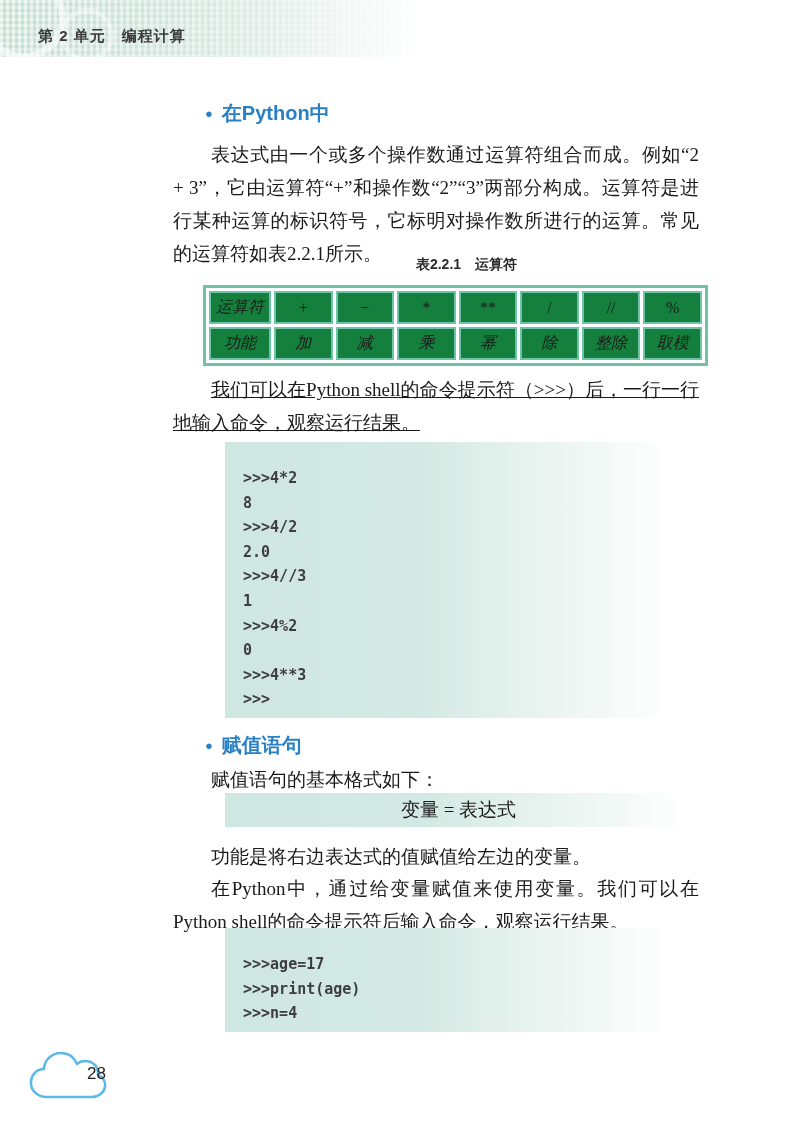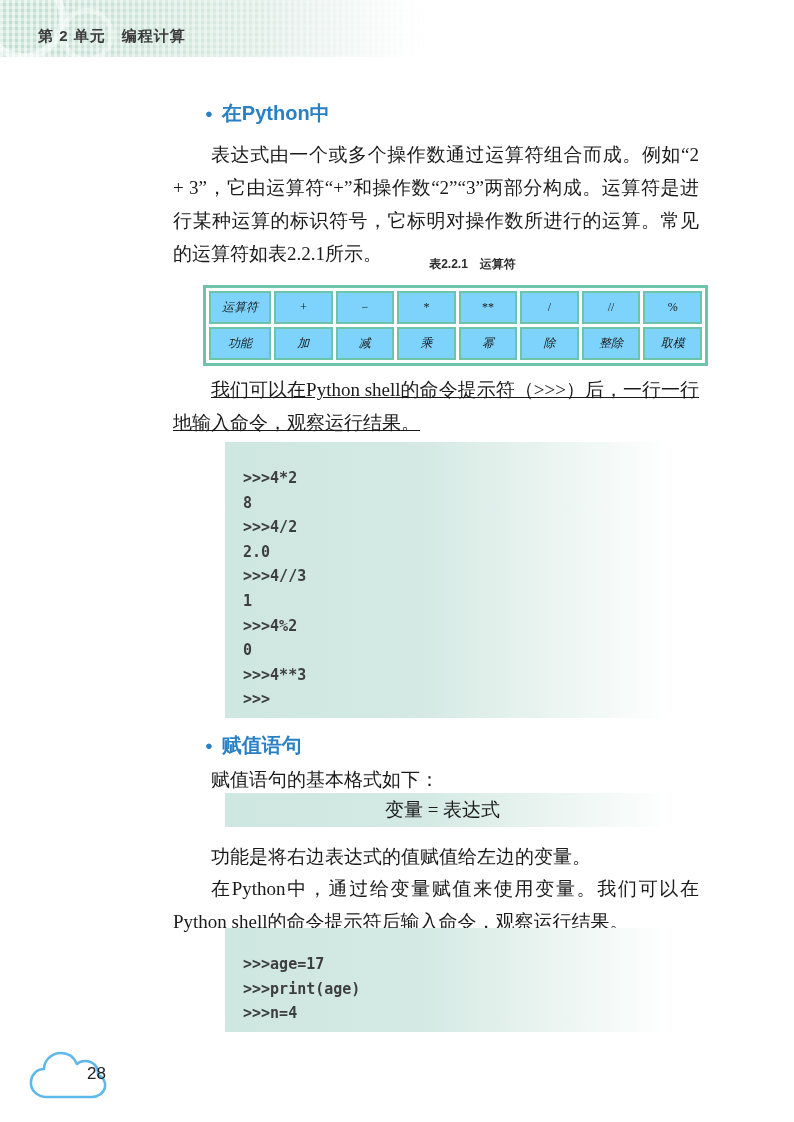--- a/index.html
+++ b/index.html
@@ -40,31 +40,31 @@
 
   
   .para{
     position:absolute;left:173px;width:526px;
     font-size:19px;line-height:33px;text-align:justify;
   }
   .indent{text-indent:2em;}
 
   
   .table-caption{
-    position:absolute;left:220px;top:256px;width:505px;text-align:center;
-    font-family:"Liberation Sans", sans-serif;font-weight:bold;font-size:12px;color:#2b2b2b;
+    position:absolute;left:214px;top:256px;width:505px;text-align:center;
+    font-family:"Liberation Sans", sans-serif;font-weight:bold;font-size:14px;color:#2b2b2b;
   }
   table.op-table{
     position:absolute;left:203px;top:285px;width:505px;
     border-collapse:separate;border-spacing:3px;
     border:3px solid #6ec4ab;background:#ffffff;table-layout:fixed;
   }
   table.op-table td{
     border:2px solid #6ec4ab;height:29px;text-align:center;vertical-align:middle;
-    font-size:12px;background:#7dd3fc;padding:0;
+    font-size:16px;background:#15803d;padding:0;
   }
   td.hdr{
     background:#dcedc9;font-style:italic;font-size:15px;width:58px;
   }
   td.cn{font-style:italic;font-size:15px;}
   td.op{font-size:16px;}
 
   
   .code-block{
     position:absolute;left:225px;width:435px;
@@ -73,21 +73,21 @@
     font-family:"DejaVu Sans Mono", monospace;font-weight:bold;font-size:15px;
     color:#3e3e3e;
   }
   .code-line{line-height:24.6px;white-space:pre;}
 
   
   .format-box{
     position:absolute;left:225px;top:793px;width:435px;height:34px;
     background:linear-gradient(to right,#cfe7e1 0%,#d4e9e3 45%,#eef6f3 80%,#fdfefe 100%);
     display:flex;align-items:center;justify-content:center;
-    font-size:19px;color:#1a1a1a;
+    font-size:19px;color:#1a1a1a;padding-left:16px;
   }
 
   
   .page-cloud{position:absolute;left:26px;top:1048px;width:86px;height:62px;}
   .page-cloud svg{position:absolute;left:0;top:0;}
   .page-num{
     position:absolute;left:0;top:16px;width:80px;text-align:right;
     font-family:"Liberation Sans", sans-serif;font-size:17px;color:#222222;
   }
 </style>

